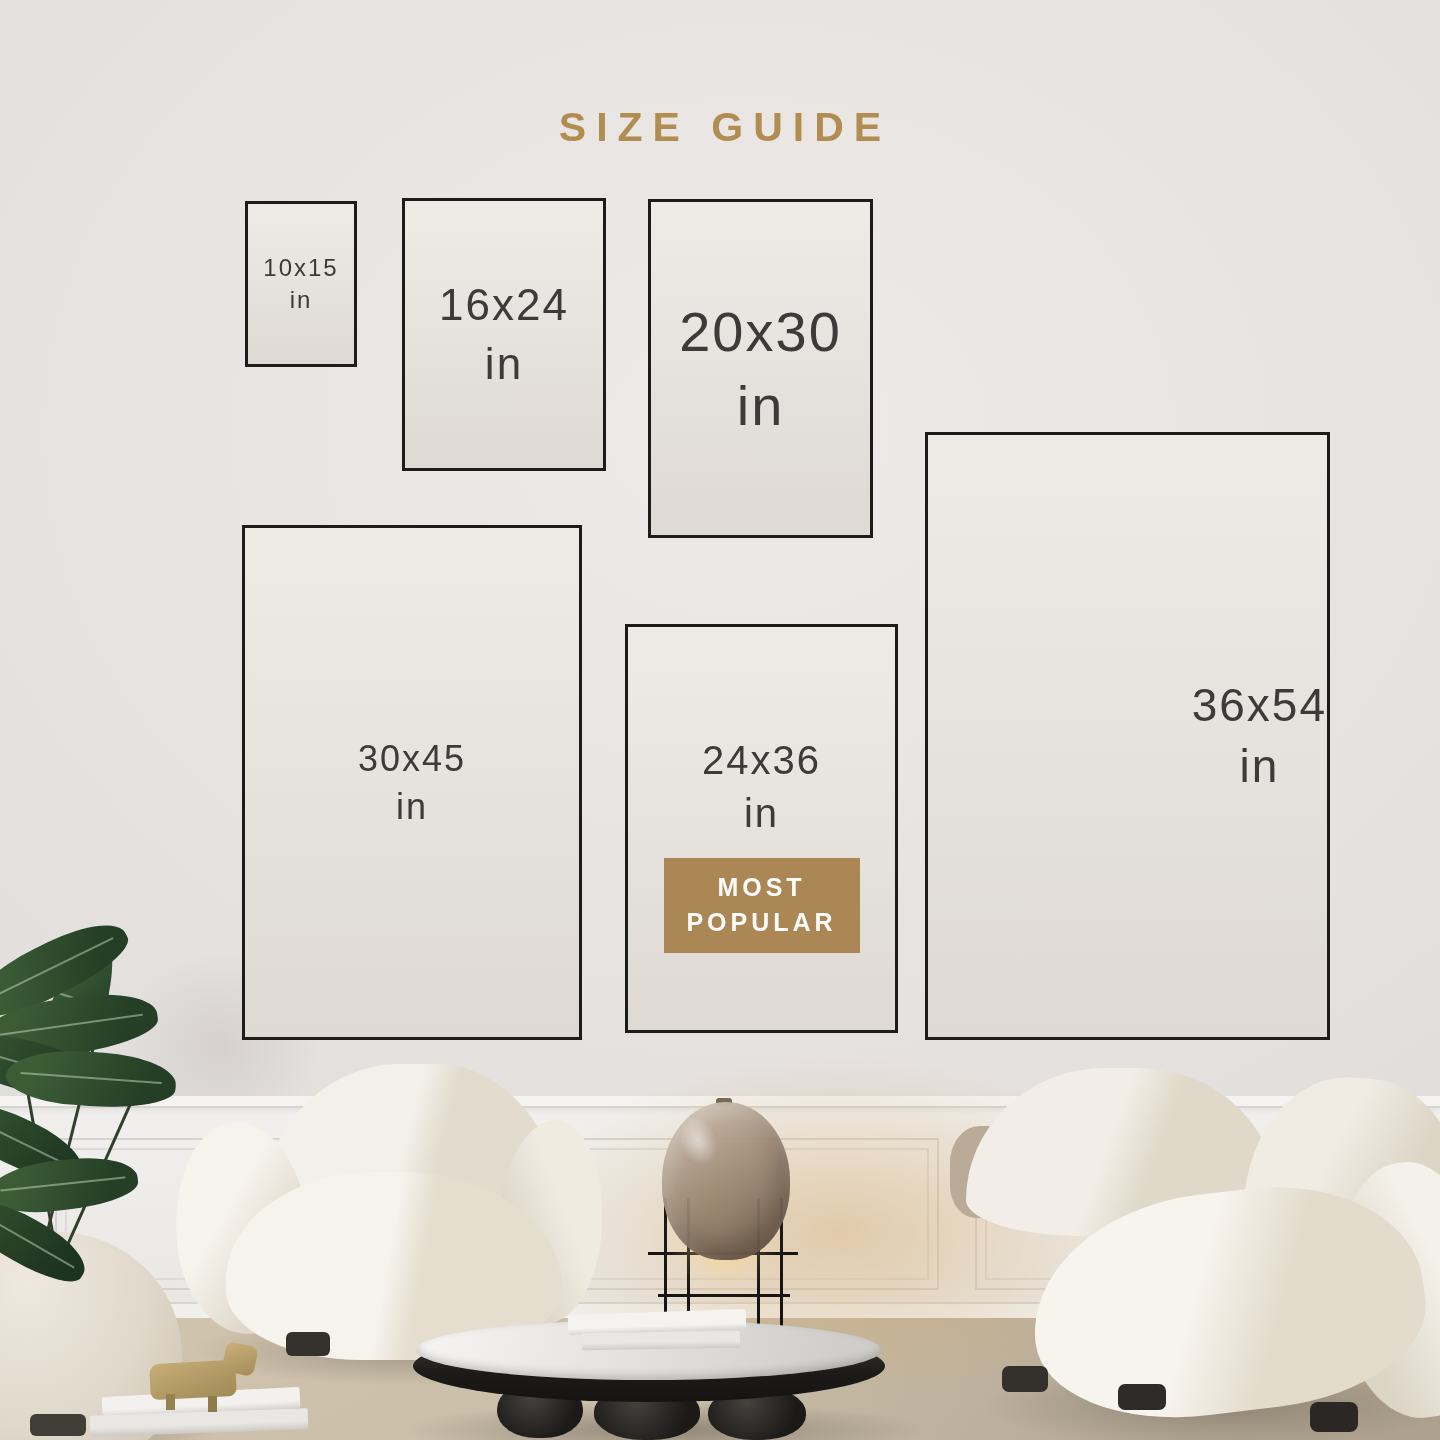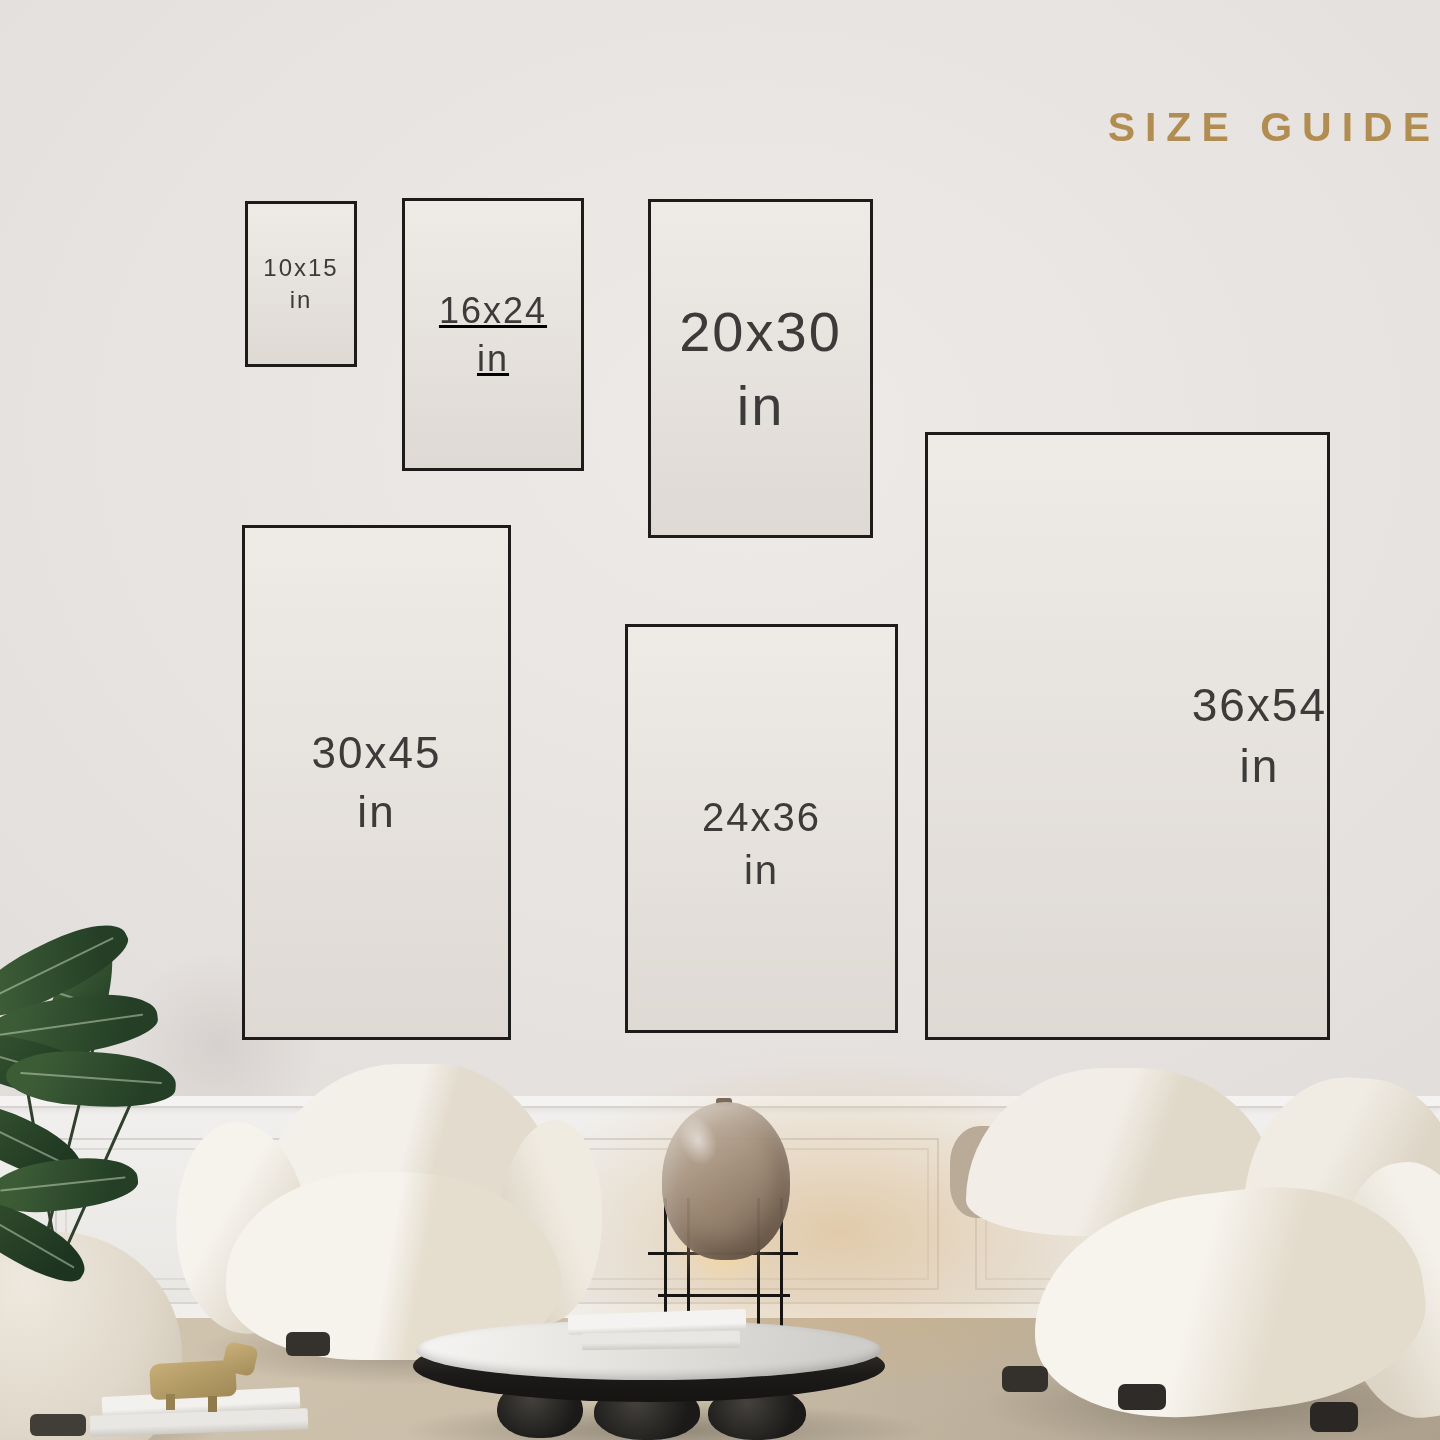--- a/index.html
+++ b/index.html
@@ -21,32 +21,32 @@
   .floor{left:0;top:1318px;width:1440px;height:122px;
     background:linear-gradient(100deg,#d3c7b2 0%,#c9bda8 45%,#b8ac98 80%,#b0a490 100%);}
   .rug-seam{left:1352px;top:1398px;width:130px;height:3px;transform:rotate(17deg);
     background:linear-gradient(90deg,rgba(248,244,236,0),rgba(248,244,236,.85));}
   .vignette{inset:0;pointer-events:none;
     background:radial-gradient(130% 120% at 50% 32%, rgba(0,0,0,0) 55%, rgba(70,60,55,.10) 100%);}
   .warm-glow{left:500px;top:1050px;width:680px;height:330px;
     background:radial-gradient(ellipse at 50% 55%, rgba(214,170,108,.5) 0%, rgba(214,170,108,0) 68%);}
 
   
-  .title{left:0;top:104px;width:100%;text-align:right;font-size:41px;font-weight:bold;
+  .title{left:0;top:104px;width:100%;text-align:center;font-size:41px;font-weight:bold;
     letter-spacing:10px;text-indent:10px;color:var(--title-color,#b28d51);}
   .size-box{border:3px solid var(--box-border-color,#1d1c1a);box-sizing:border-box;
     background-color:var(--box-fill-color,#e7e2dc);
     background-image:linear-gradient(180deg,rgba(255,255,255,.30),rgba(0,0,0,.04));
     display:flex;flex-direction:column;align-items:center;justify-content:center;}
   .size-label{color:var(--size-text-color,#3c3b39);text-align:center;letter-spacing:2px;line-height:1.32;}
   .size-label span{display:block;}
   .box-10x15{left:245px;top:201px;width:112px;height:166px;font-size:24px;}
-  .box-16x24{left:402px;top:198px;width:182px;height:273px;font-size:36px;text-decoration:underline;}
+  .box-16x24{left:402px;top:198px;width:204px;height:273px;font-size:44px;}
   .box-20x30{left:648px;top:199px;width:225px;height:339px;font-size:56px;}
-  .box-30x45{left:242px;top:525px;width:269px;height:515px;font-size:44px;}
+  .box-30x45{left:242px;top:525px;width:340px;height:515px;font-size:36px;}
   .box-24x36{left:625px;top:624px;width:273px;height:409px;font-size:40px;padding-top:30px;}
   .box-36x54{left:925px;top:432px;width:405px;height:608px;font-size:46px;align-items:flex-end;}
   .badge{margin-top:18px;width:196px;box-sizing:border-box;padding:12px 8px;
     background:var(--badge-background,#ab8756);color:var(--badge-text-color,#fdfcfa);
     font-size:25px;font-weight:bold;letter-spacing:4px;line-height:1.42;text-align:center;}
 
   
   .shadow{background:radial-gradient(ellipse at center, rgba(50,42,35,.28) 0%, rgba(50,42,35,0) 70%);}
   .pouf-shadow{left:-60px;top:1400px;width:280px;height:60px;}
   .chair-shadow{left:190px;top:1316px;width:440px;height:70px;}
@@ -192,20 +192,21 @@
       <span>30x45</span>
       <span>in</span>
     </div>
   </div>
 
   <div class="abs size-box box-24x36">
     <div class="size-label">
       <span>24x36</span>
       <span>in</span>
     </div>
+    <div class="badge">MOST POPULAR</div>
   </div>
 
   <div class="abs size-box box-36x54">
     <div class="size-label">
       <span>36x54</span>
       <span>in</span>
     </div>
   </div>
 
   <div class="abs shadow pouf-shadow"></div>

